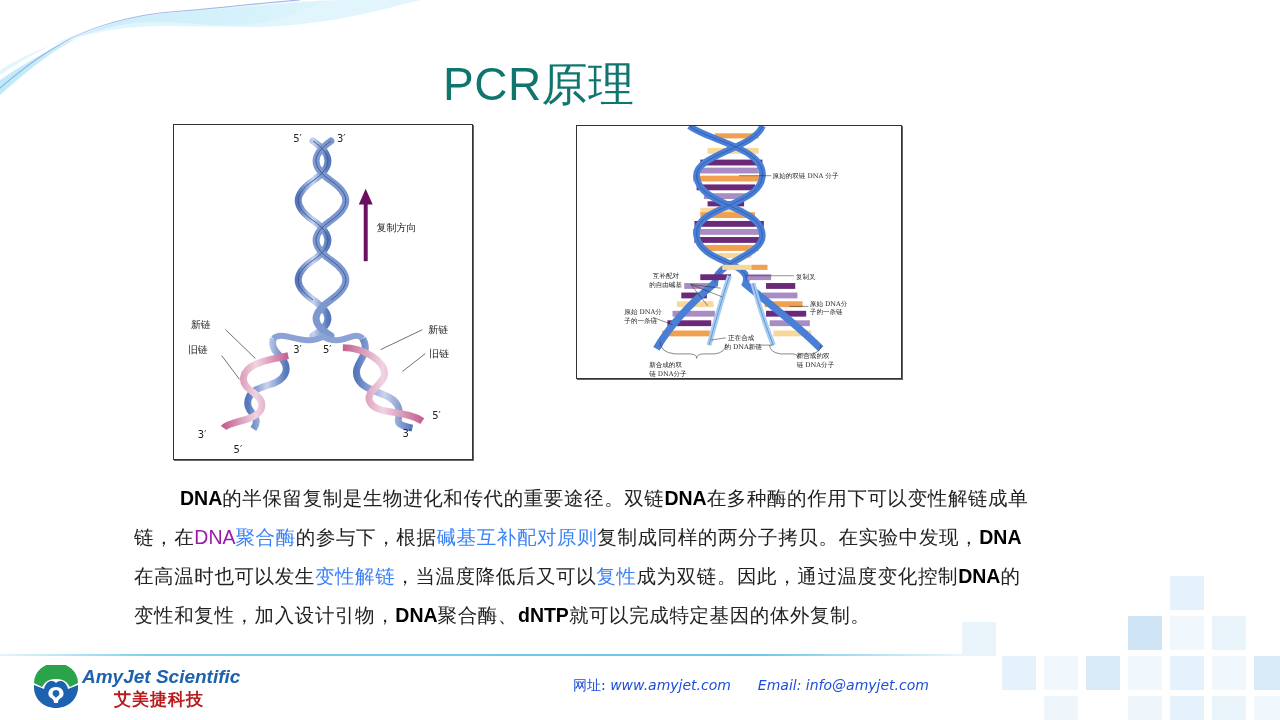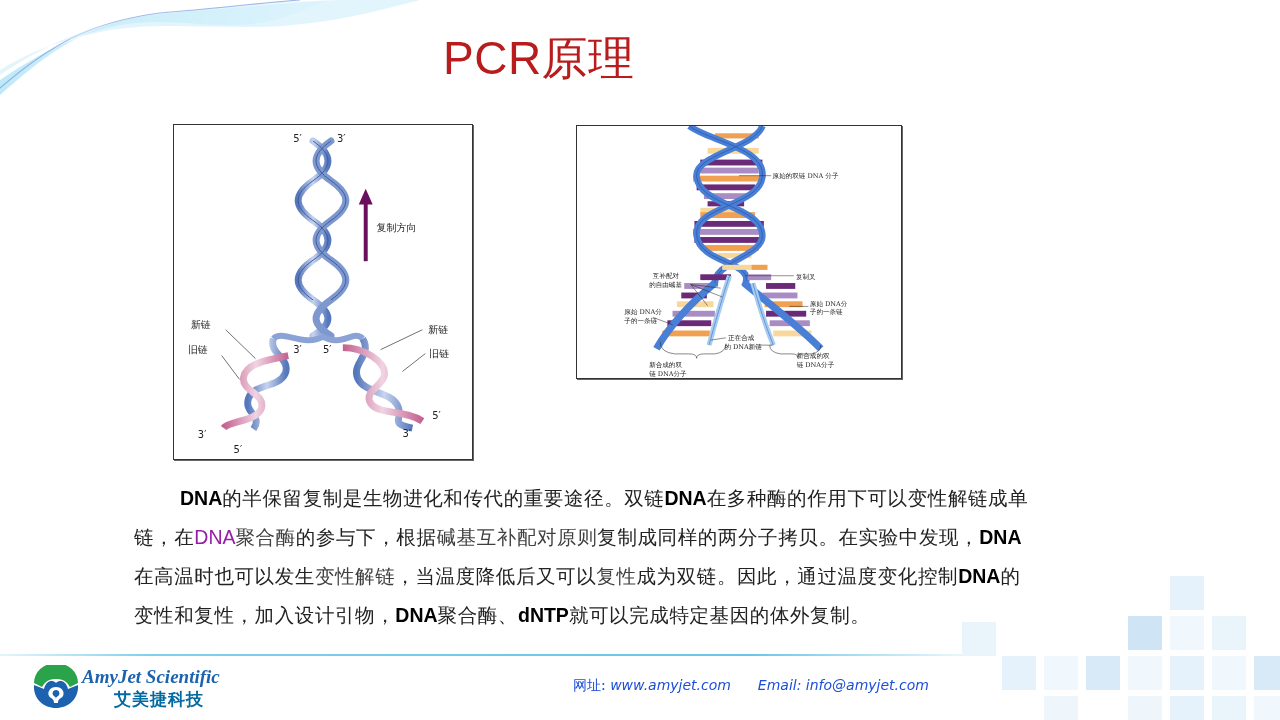--- a/index.html
+++ b/index.html
@@ -2,22 +2,22 @@
 <html><head>
 <meta charset="utf-8">
 <style>
   * { margin: 0; padding: 0; box-sizing: border-box; }
   html, body { width: 1280px; height: 720px; overflow: hidden; background: #ffffff; }
   body { position: relative; font-family: "Liberation Sans", "DejaVu Sans", sans-serif; color: #111; }
 
   .wave { position: absolute; left: 0; top: 0; width: 420px; height: 110px; }
 
   .title {
-    position: absolute; left: 443px; top: 28px;
-    font-size: 46px; font-weight: normal; color: #b91c1c;
+    position: absolute; left: 443px; top: 54px;
+    font-size: 46px; font-weight: normal; color: #0f766e;
     font-family: "Liberation Sans", "DejaVu Sans", sans-serif;
     letter-spacing: 0.5px;
   }
 
   .figure {
     position: absolute; background: #fff;
     border: 1px solid #333;
     box-shadow: 1px 1px 0 #666;
   }
   .fig-left { left: 173px; top: 124px; width: 300px; height: 336px; }
@@ -27,36 +27,36 @@
   .figure .lblsm { font-family: "DejaVu Serif", serif; font-size: 9px; fill: #222; }
 
   .para {
     position: absolute; left: 134px; top: 479px; width: 900px;
     font-size: 19.5px; line-height: 39px; color: #222;
     font-family: "DejaVu Sans", "Liberation Sans", sans-serif;
     letter-spacing: 0.6px;
   }
   .para .ind { display: inline-block; width: 46px; }
   .para .b { color: #000; font-family: "Liberation Sans", sans-serif; font-weight: bold; letter-spacing: 0; }
-  .para .hl { color: #404040; }
+  .para .hl { color: #3b82f6; }
   .para .hlb { color: #9a1aa8; font-family: "Liberation Sans", sans-serif; letter-spacing: 0; }
 
   .rule {
     position: absolute; left: 0; top: 654px; width: 1000px; height: 2px;
     background: linear-gradient(to right, rgba(120,205,235,0.2), #7fd0ec 15%, #6cc4e8 75%, rgba(140,210,240,0));
   }
 
   .logo { position: absolute; left: 30px; top: 660px; width: 240px; height: 52px; }
   .logo-en {
     position: absolute; left: 52px; top: 6px; font-size: 19px; font-weight: bold; font-style: italic;
-    color: #1c62ae; font-family: Liberation Serif, serif; letter-spacing: 0;
+    color: #1c62ae; font-family: Liberation Sans, sans-serif; letter-spacing: 0;
   }
   .logo-cn {
     position: absolute; left: 84px; top: 28px; font-size: 17px; font-weight: bold;
-    color: #0369a1; font-family: "DejaVu Sans", sans-serif; letter-spacing: 1px;
+    color: #b91c1c; font-family: "DejaVu Sans", sans-serif; letter-spacing: 1px;
   }
 
   .contact {
     position: absolute; left: 573px; top: 677px; font-size: 14px; color: #1d4ed8;
     font-family: "DejaVu Sans", sans-serif; font-style: italic; white-space: nowrap;
   }
   .contact .cn { font-style: normal; font-family: "DejaVu Serif", serif; }
   .contact .gap { display: inline-block; width: 18px; }
 
   .tiles { position: absolute; right: 0; top: 570px; width: 340px; height: 150px; }

